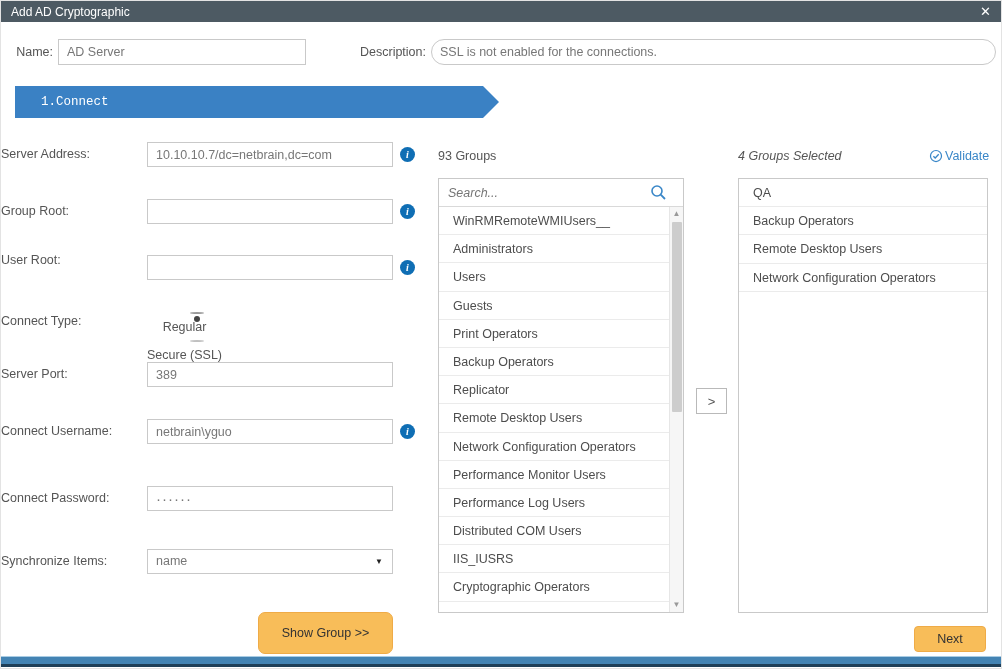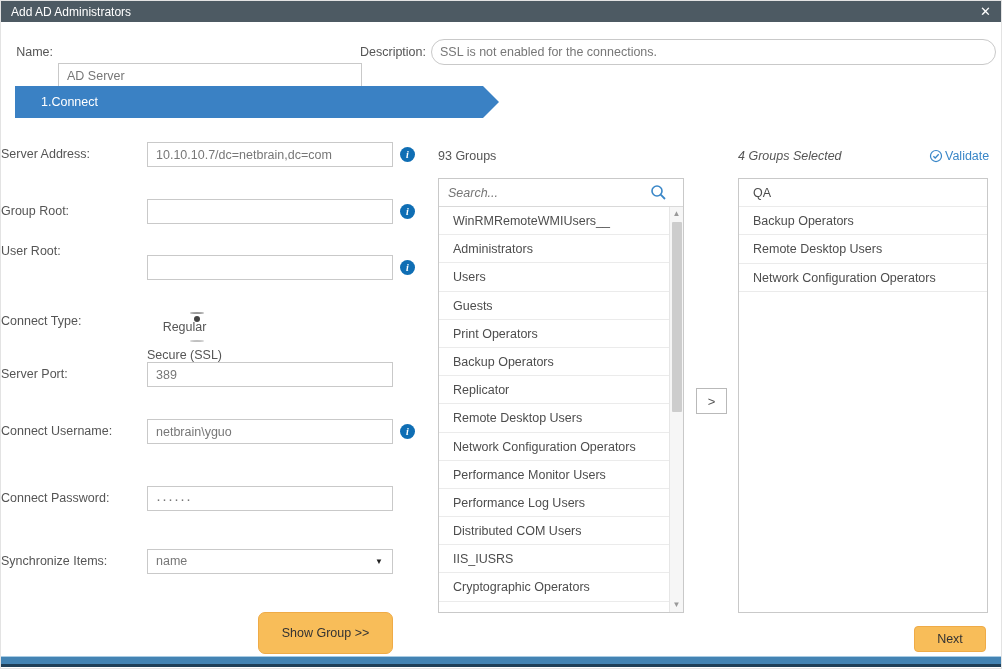--- a/index.html
+++ b/index.html
@@ -17,25 +17,25 @@
     padding:0 10px; font-size:12px;
   }
   .titlebar .close { margin-left:auto; font-size:13px; cursor:pointer; line-height:1; }
   
   .lbl { position:absolute; height:26px; line-height:26px; color:#555; }
   .inp {
     position:absolute; height:26px; border:1px solid #c9c9c9; background:#fff;
     font-family:inherit; font-size:12.5px; color:#777; padding:0 8px; outline:none;
   }
   .name-lbl { left:6px; top:38px; width:46px; text-align:right; }
-  .name-inp { left:57px; top:38px; width:304px;margin-top:24px; }
+  .name-inp { left:57px; top:38px; width:248px; }
   .desc-lbl { left:350px; top:38px; width:75px; text-align:right; }
   .desc-inp { left:430px; top:38px; width:565px;border-radius:13px; }
   
-  .step { position:absolute; top:85px; height:32px; line-height:32px; font-size:12.5px; }
+  .step { position:absolute; top:85px; height:32px; line-height:32px; font-size:12.5px;font-family:Liberation Mono, monospace; }
   .step1 {
     left:14px; width:484px; background:#3a81c4; color:#fff; padding-left:26px; z-index:2;
     clip-path: polygon(0 0, calc(100% - 16px) 0, 100% 50%, calc(100% - 16px) 100%, 0 100%);
   }
   .step2 {
     left:489px; width:507px; background:#ececec; color:#3a87c8; padding-left:34px; z-index:1;
     clip-path: polygon(0 0, calc(100% - 16px) 0, 100% 50%, calc(100% - 16px) 100%, 0 100%, 16px 50%);
   }
   
   .form-lbl { position:absolute; left:0; width:140px; text-align:left; height:25px; line-height:25px; color:#555; }
@@ -93,40 +93,40 @@
     position:absolute; left:0; bottom:1px; width:100%; height:11px;
     background: linear-gradient(to bottom, #a9cce4 0, #a9cce4 1px, #4383b3 1px, #4383b3 8px, #1f3f58 8px, #1f3f58 11px);
   }
 </style>
 </head>
 <body>
 
 <div class="dialog">
 
   <div class="titlebar">
-    <span>Add AD Administrators</span>
+    <span>Add AD Cryptographic</span>
     <span class="close">✕</span>
   </div>
 
   <label class="lbl name-lbl">Name:</label>
   <input class="inp name-inp" value="AD Server" style="">
   <label class="lbl desc-lbl">Description:</label>
   <input class="inp desc-inp" value="SSL is not enabled for the connections." style="">
 
   <div class="step step1">1.Connect</div>
 
   <label class="form-lbl" style="top:141px">Server Address:</label>
   <input class="form-inp" style="top: 141px;" value="10.10.10.7/dc=netbrain,dc=com">
   <span class="info" style="top:146px">i</span>
 
   <label class="form-lbl" style="top:198px">Group Root:</label>
   <input class="form-inp" style="top: 198px;" value="">
   <span class="info" style="top:203px">i</span>
 
-  <label class="form-lbl" style="top:238px">User Root:</label>
+  <label class="form-lbl" style="top:247px">User Root:</label>
   <input class="form-inp" style="top: 254px;" value="">
   <span class="info" style="top:259px">i</span>
 
   <label class="form-lbl" style="top:308px">Connect Type:</label>
   <div class="radio-row">
     <span class="radio sel"></span>
     <span class="radio-lbl">Regular</span>
     <span class="radio unsel"></span>
     <span class="radio-lbl">Secure (SSL)</span>
   </div>

